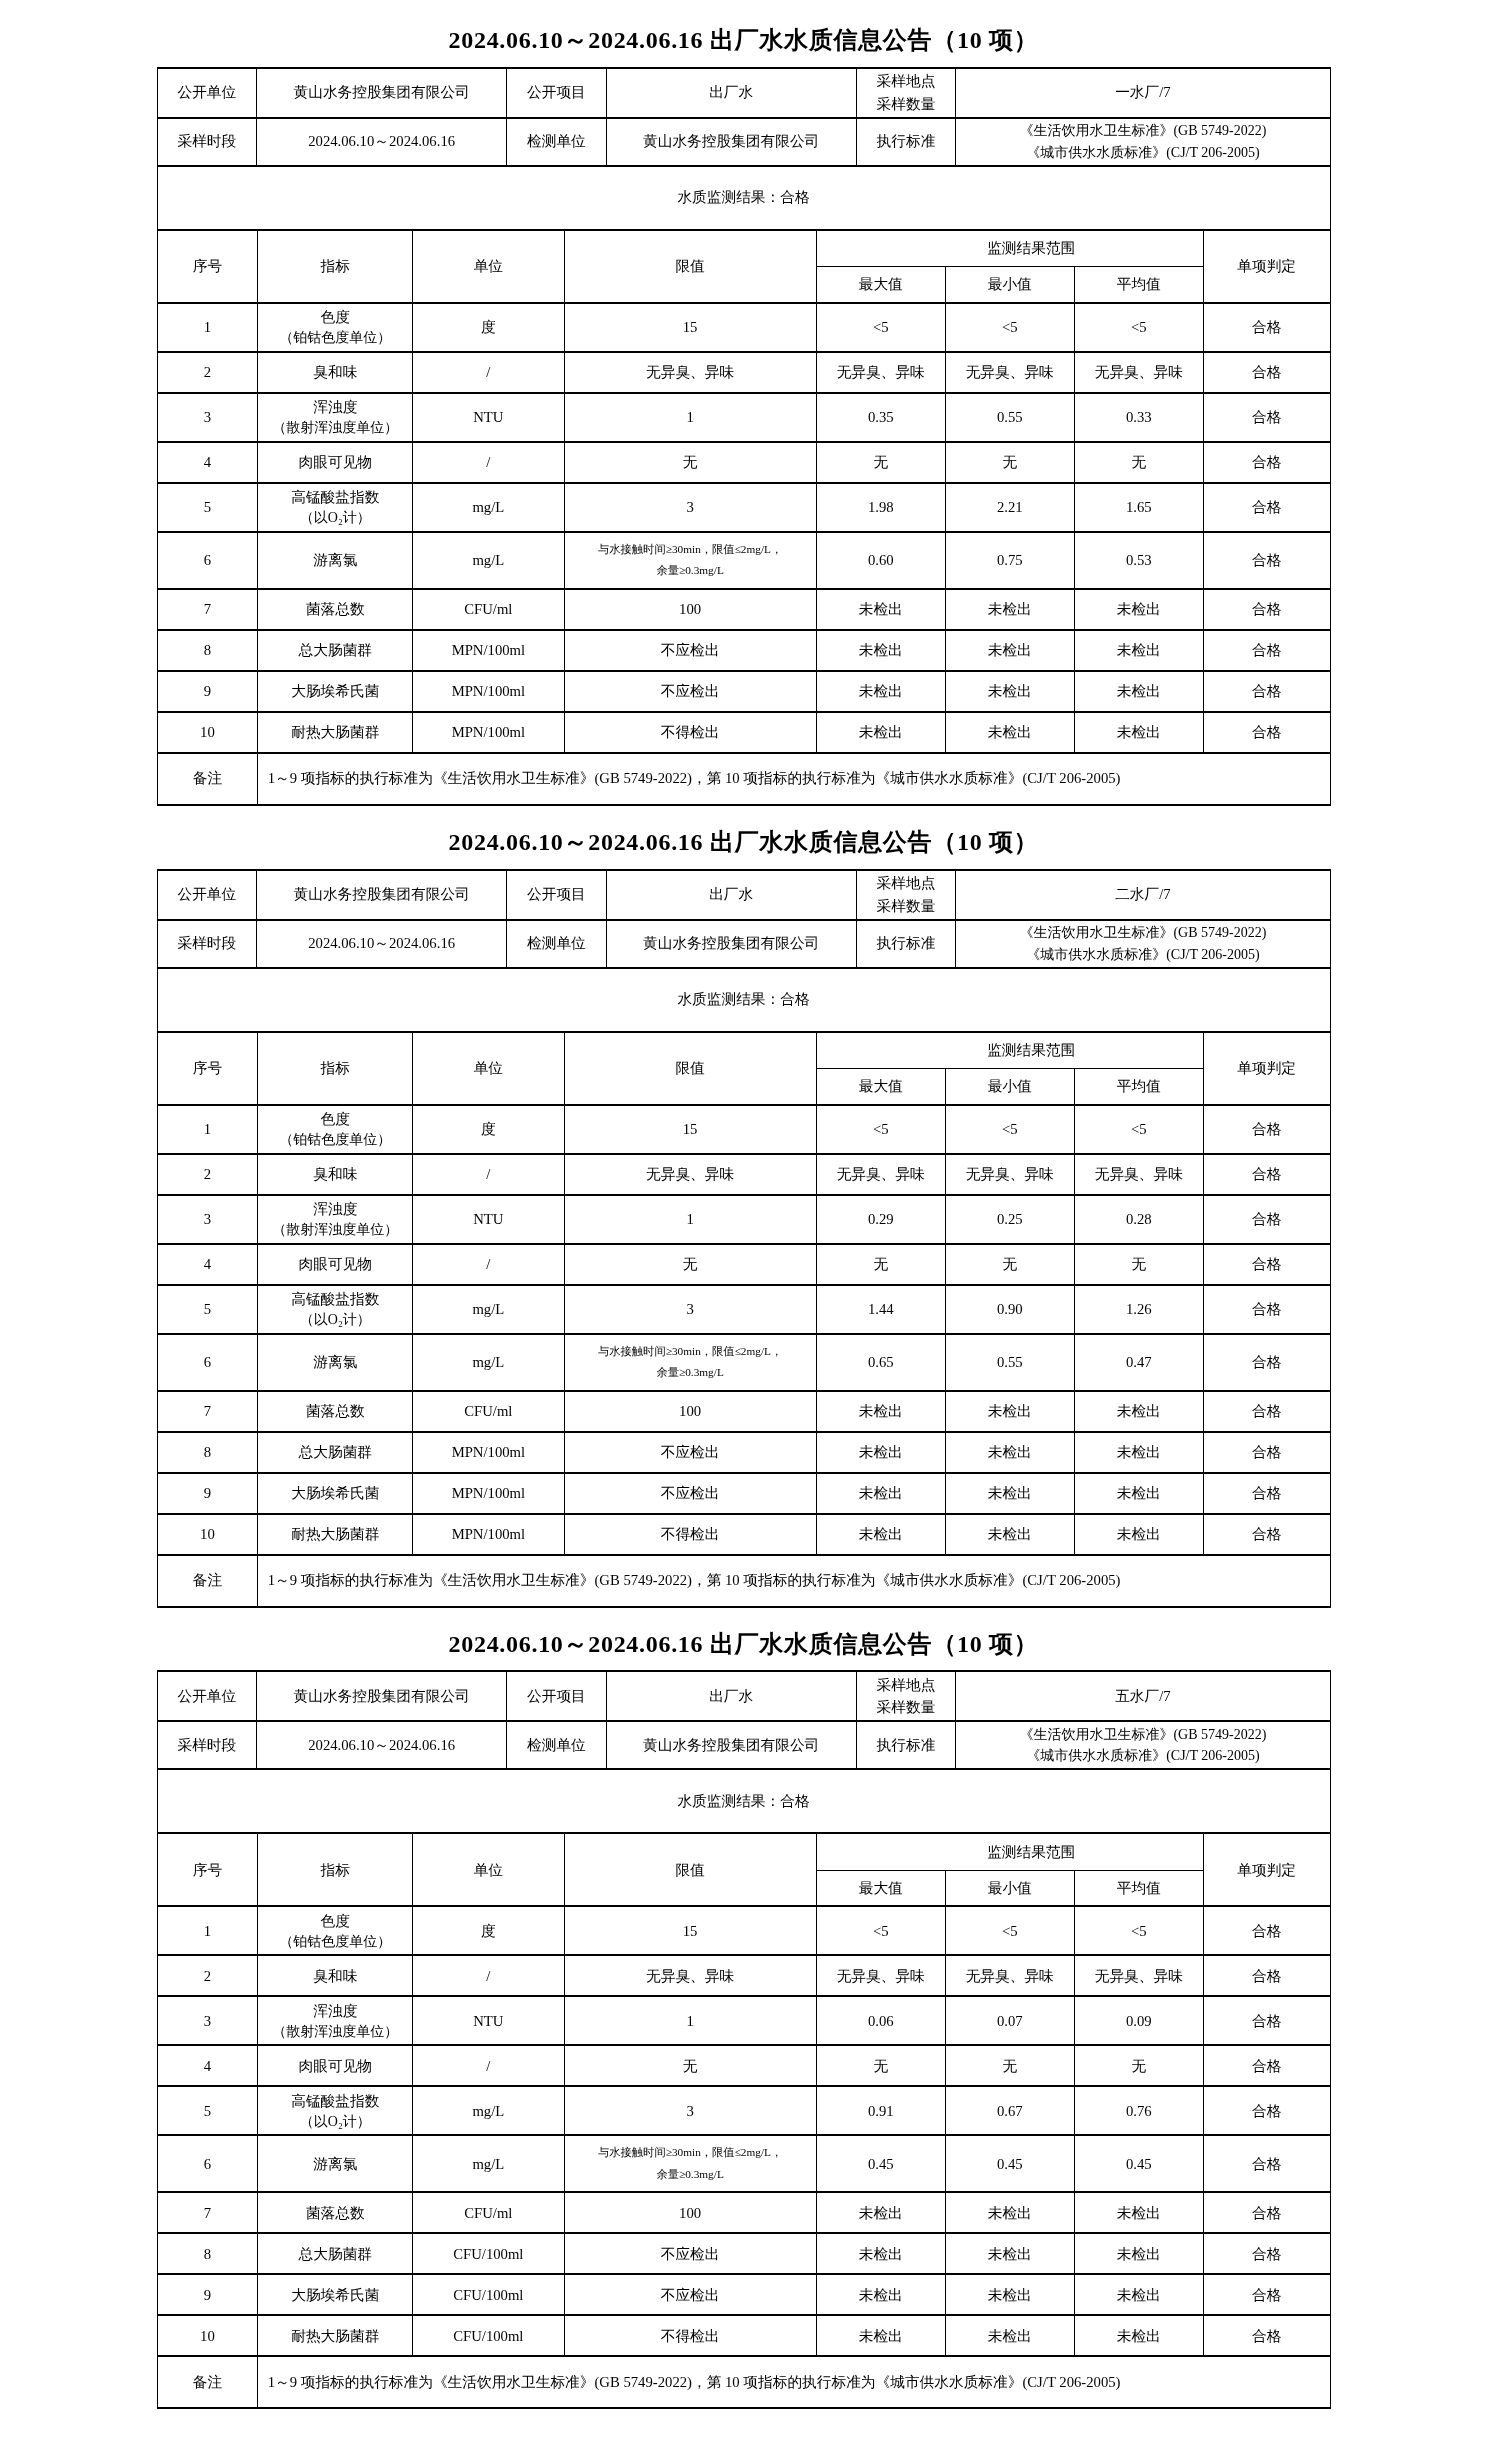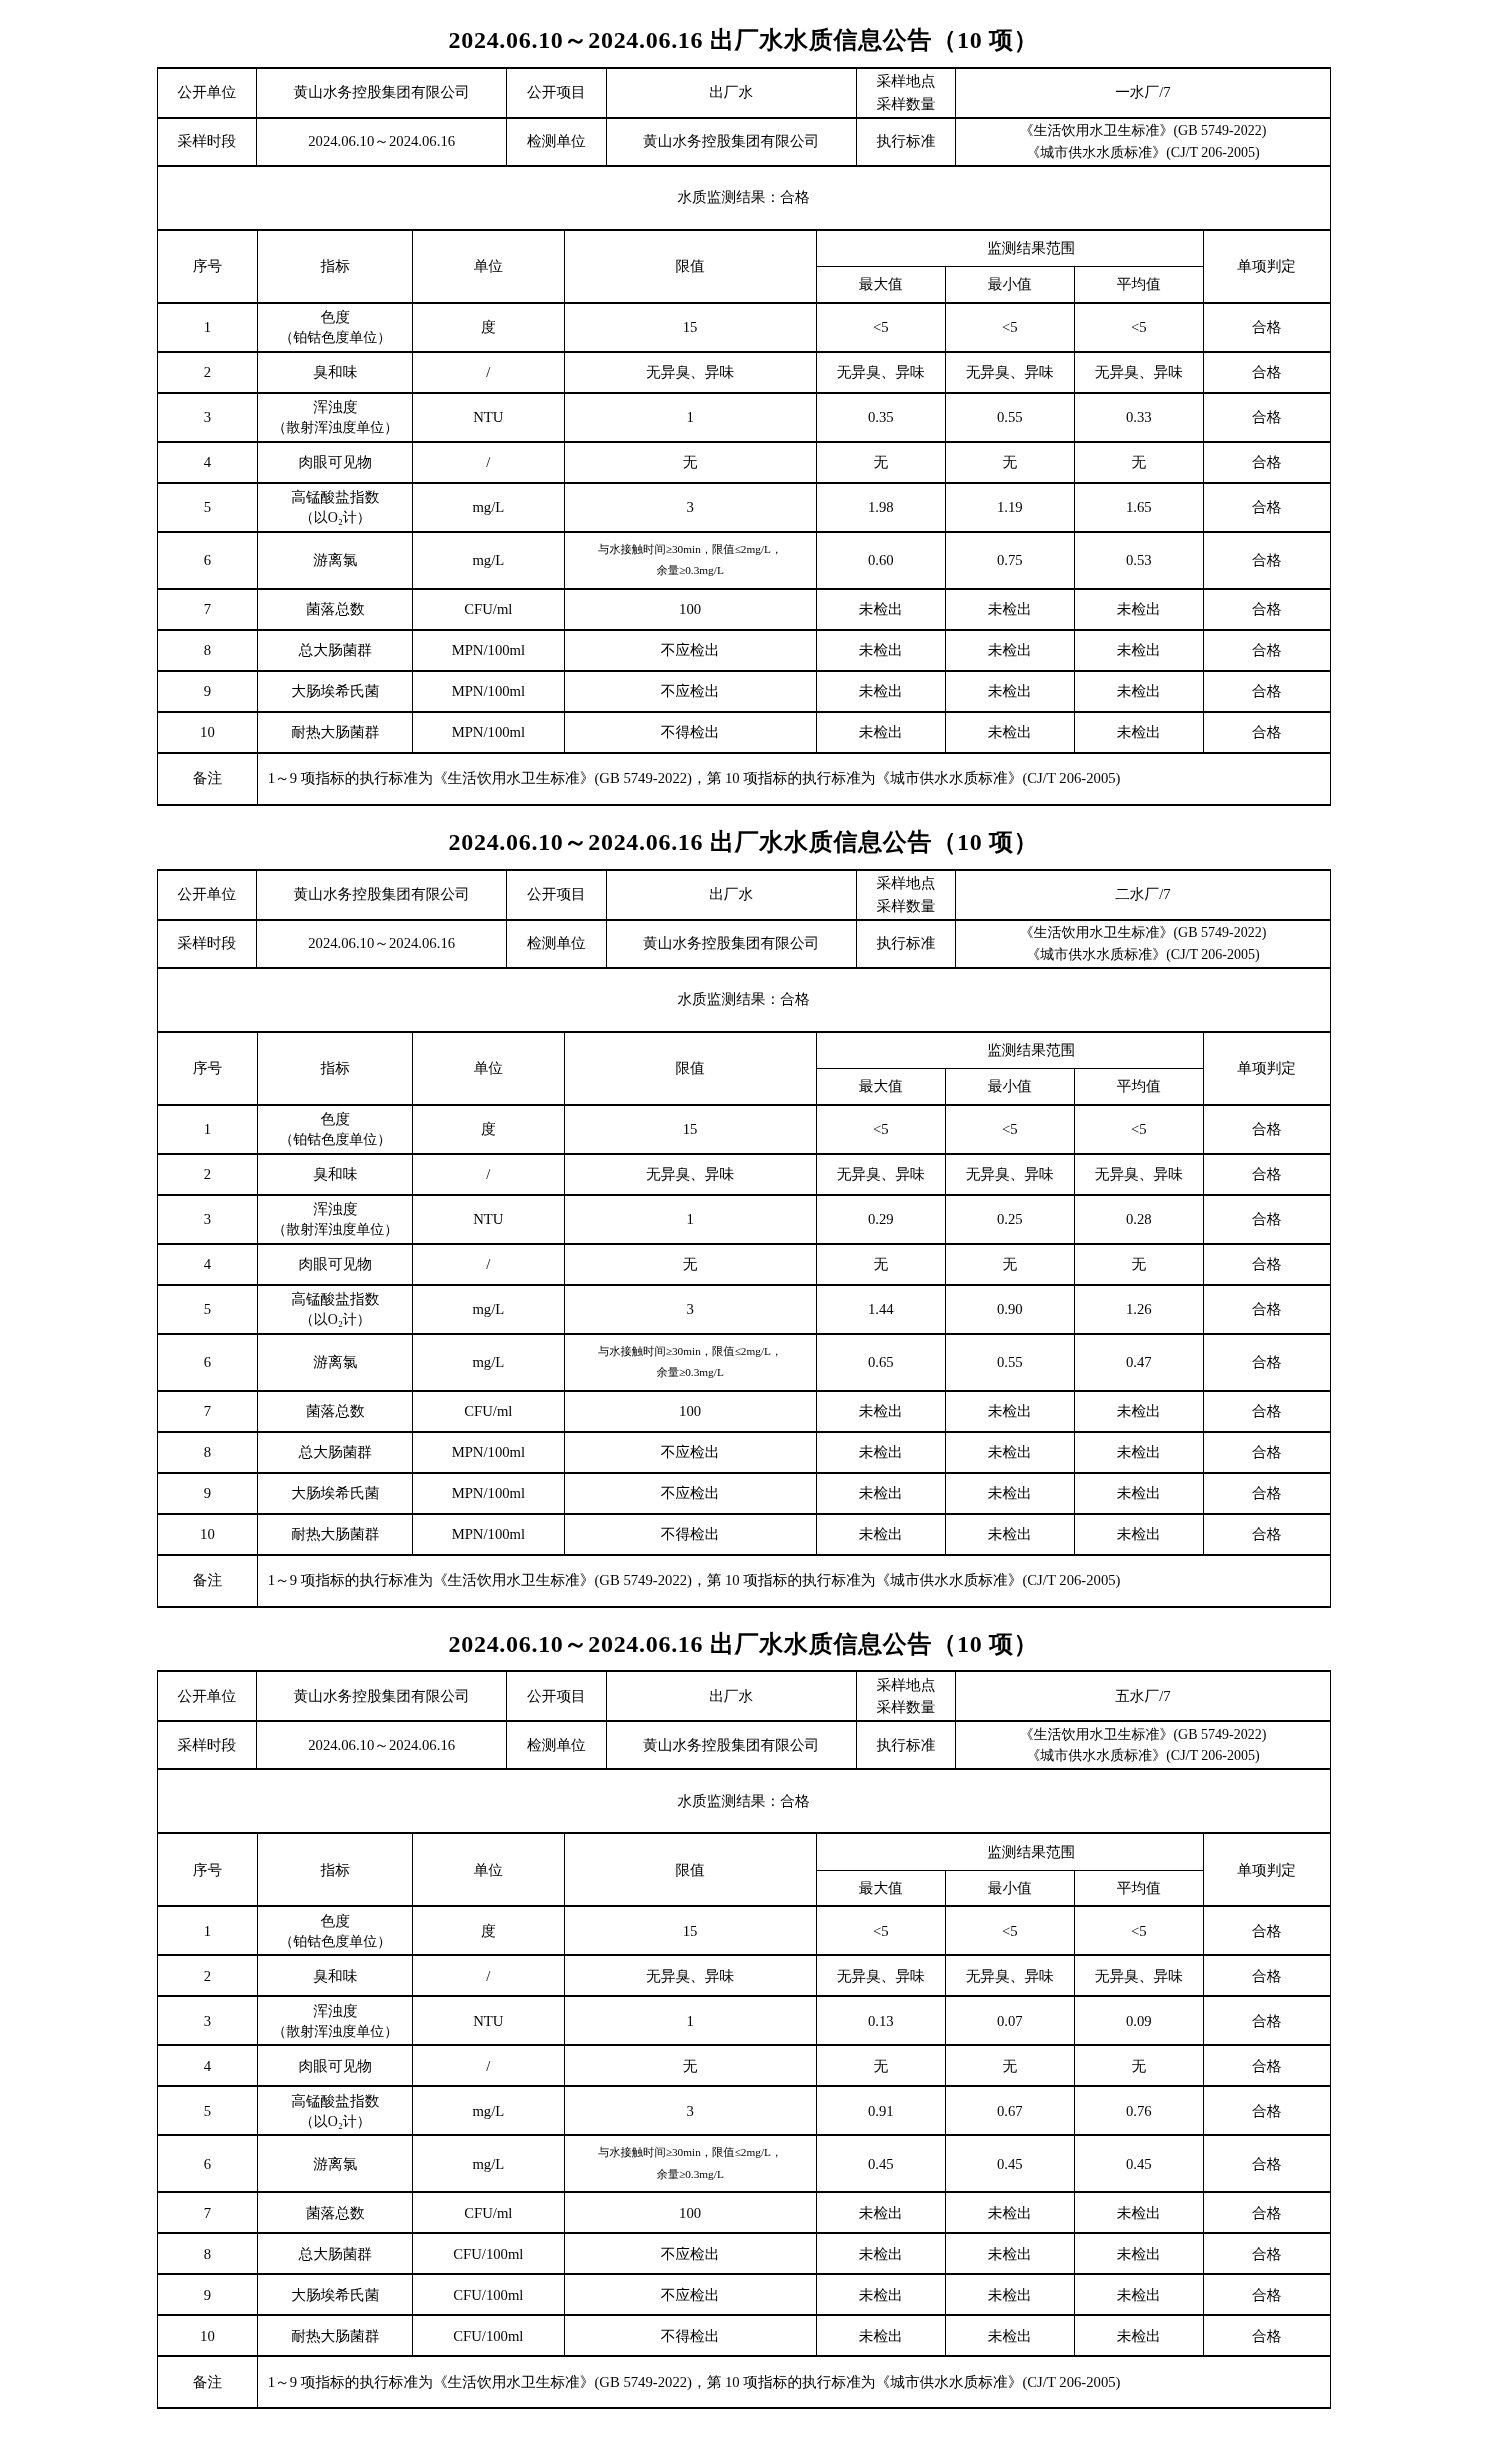--- a/index.html
+++ b/index.html
@@ -180,21 +180,21 @@
         <td>无</td>
         <td>合格</td>
       </tr>
 
       <tr>
         <td>5</td>
         <td><div>高锰酸盐指数</div><div class="ind-sub">（以O₂计）</div></td>
         <td>mg/L</td>
         <td>3</td>
         <td>1.98</td>
-        <td>1.19</td>
+        <td>2.21</td>
         <td>1.65</td>
         <td>合格</td>
       </tr>
 
       <tr>
         <td>6</td>
         <td><div>游离氯</div><div class="ind-sub"></div></td>
         <td>mg/L</td>
         <td>与水接触时间≥30min，限值≤2mg/L，
 余量≥0.3mg/L</td>
@@ -527,21 +527,21 @@
         <td>无异臭、异味</td>
         <td>无异臭、异味</td>
         <td>合格</td>
       </tr>
 
       <tr>
         <td>3</td>
         <td><div>浑浊度</div><div class="ind-sub">（散射浑浊度单位）</div></td>
         <td>NTU</td>
         <td>1</td>
-        <td>0.13</td>
+        <td>0.06</td>
         <td>0.07</td>
         <td>0.09</td>
         <td>合格</td>
       </tr>
 
       <tr>
         <td>4</td>
         <td><div>肉眼可见物</div><div class="ind-sub"></div></td>
         <td>/</td>
         <td>无</td>

